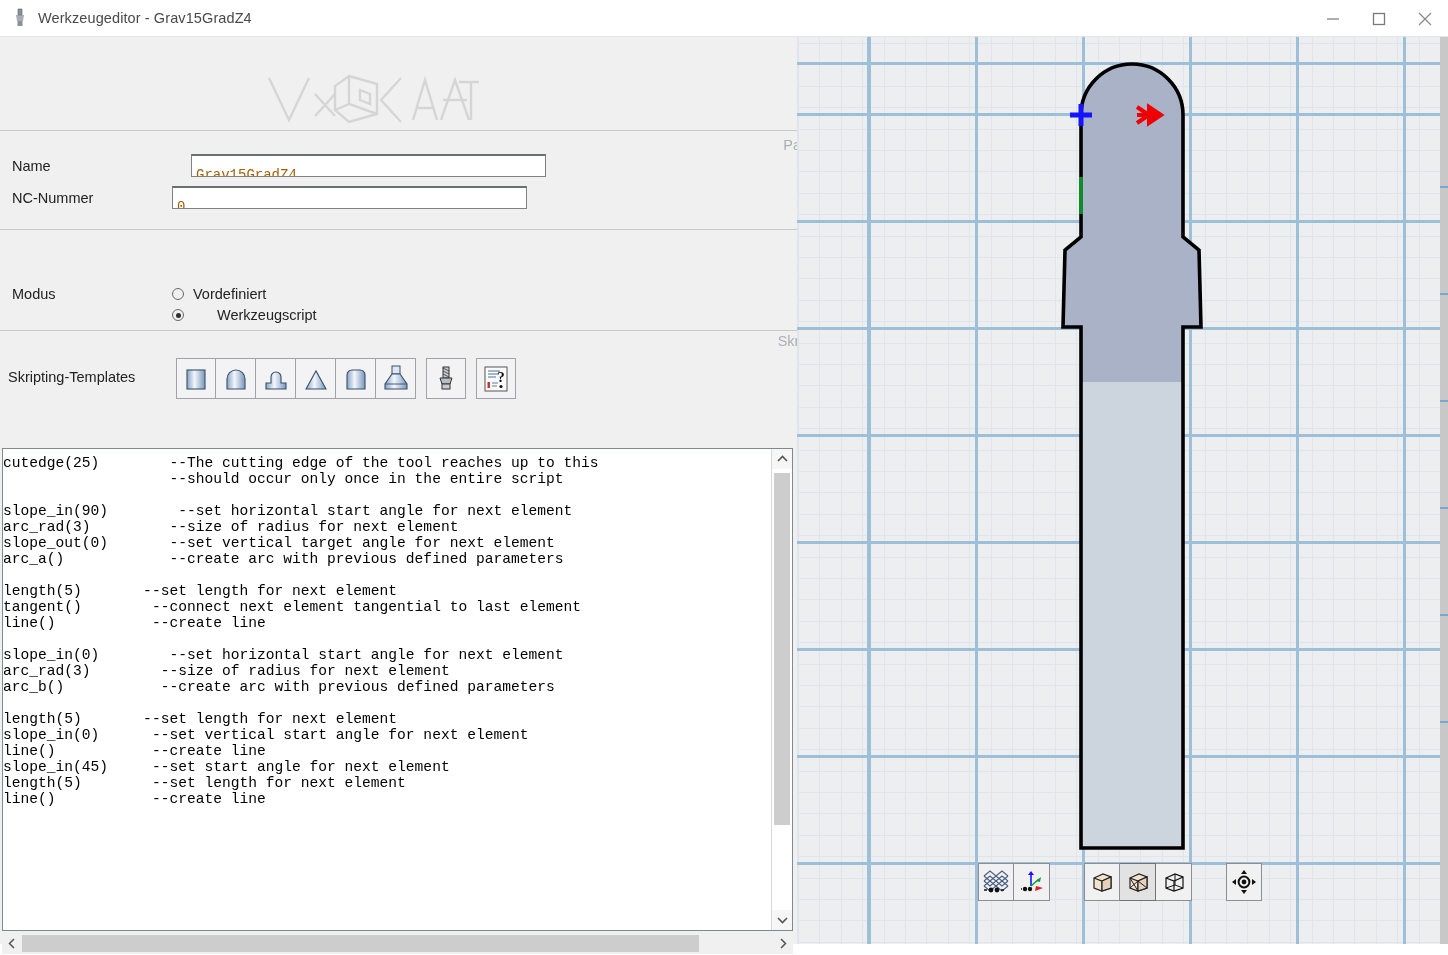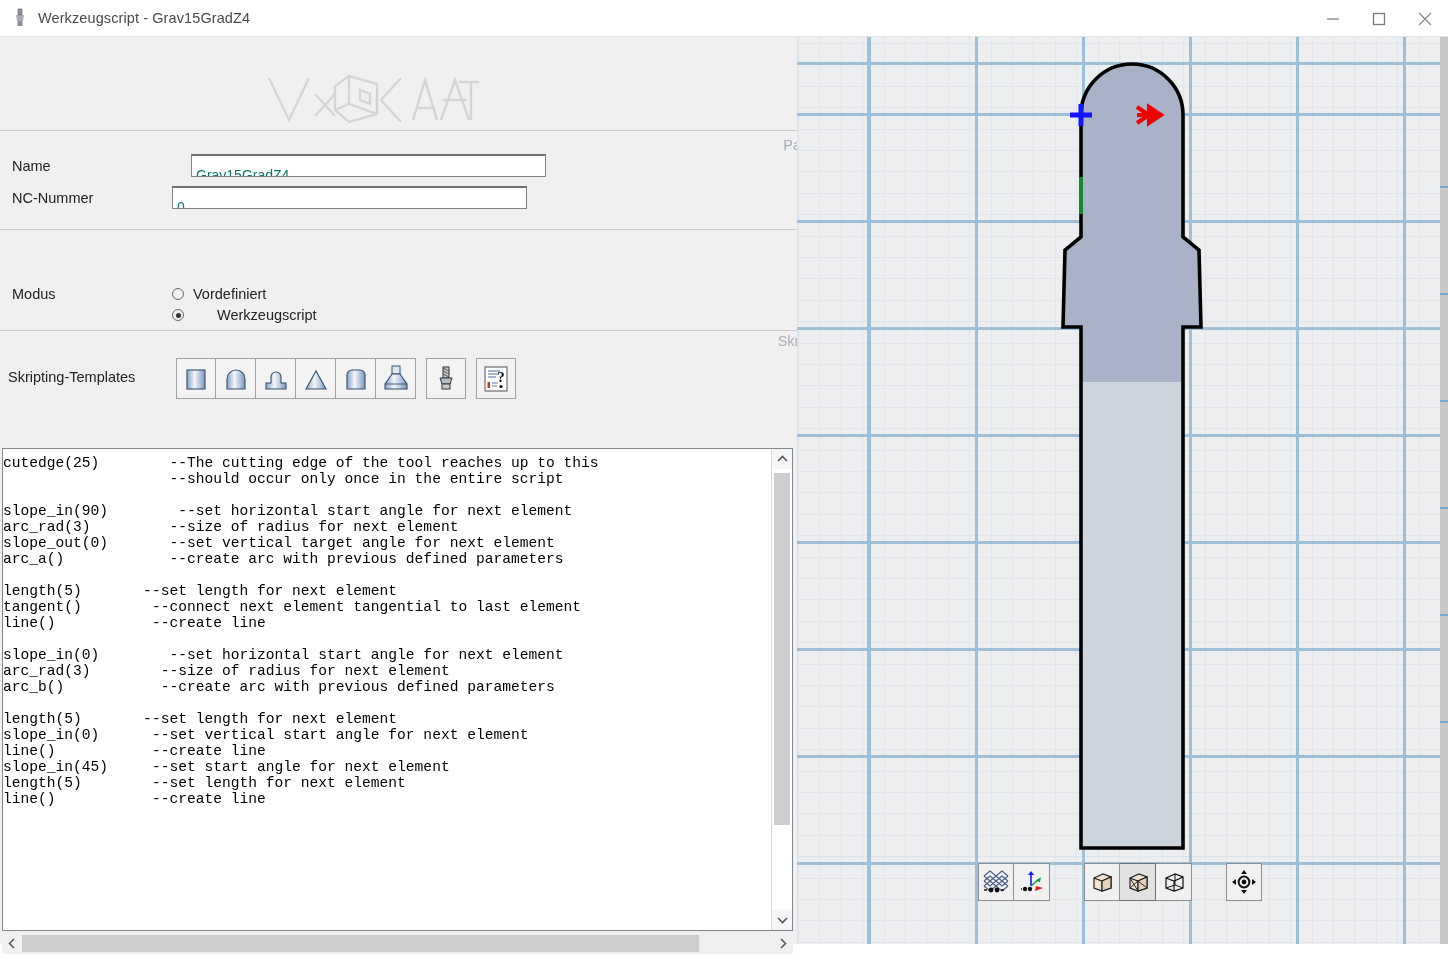--- a/index.html
+++ b/index.html
@@ -68,22 +68,22 @@
     font-family:"Liberation Serif", serif;
   }
   #secParam { position:relative; height:98px; }
   #secParam .sec-title { top:6px; }
   #secParam .info-i { top:6px; }
   .frow { position:absolute; display:flex; align-items:center; }
   .flabel { font-size:14.5px; color:#222; width:160px; }
   .finput {
     width:355px; height:23px; background:#ffffff;
     border:1px solid #7f8386; border-top:2px solid #6c7073;
-    font-size:14px; color:#0f766e; padding:17px 4px 0 4px;
-    font-family:Liberation Sans, sans-serif; outline:none;
+    font-size:14px; color:#a16207; padding:17px 4px 0 4px;
+    font-family:Liberation Mono, monospace; outline:none;
   }
 
   
   #secModus { position:relative; height:100px;padding-left:48px; }
   #secModus .sec-title { top:8px; }
   #secModus .info-i { top:8px; }
   .radio-row { position:absolute; display:flex; align-items:center; font-size:14.5px; color:#222; }
   .radio {
     width:12px; height:12px; border-radius:50%; border:1px solid #6b6b6b;
     background:#f0f0f0; margin-right:9px; position:relative;
@@ -187,21 +187,21 @@
 
   <div id="titlebar">
     <span class="tb-icon">
       <svg width="20" height="22" viewBox="0 0 20 22">
         <rect x="8" y="2" width="4" height="6" fill="#8b9099"></rect>
         <path d="M6 8 L14 8 L13 14 L7 14 Z" fill="#a9aeb6"></path>
         <rect x="7.5" y="14" width="5" height="5" fill="#8b9099"></rect>
         <path d="M8 2 h4 v6 h-4 z" fill="none" stroke="#6d727a" stroke-width=".7"></path>
       </svg>
     </span>
-    <span class="tb-title">Werkzeugscript - Grav15GradZ4</span>
+    <span class="tb-title">Werkzeugeditor - Grav15GradZ4</span>
     <div class="winbtns">
       <div class="winbtn">
         <svg width="14" height="14">
             <line x1="1" y1="7" x2="13" y2="7" stroke="#7a7a7a" stroke-width="1.2"></line>
           </svg>
       </div>
       <div class="winbtn">
         <svg width="14" height="14">
             <rect x="1.5" y="1.5" width="11" height="11" fill="none" stroke="#7a7a7a" stroke-width="1.3"></rect>
           </svg>

